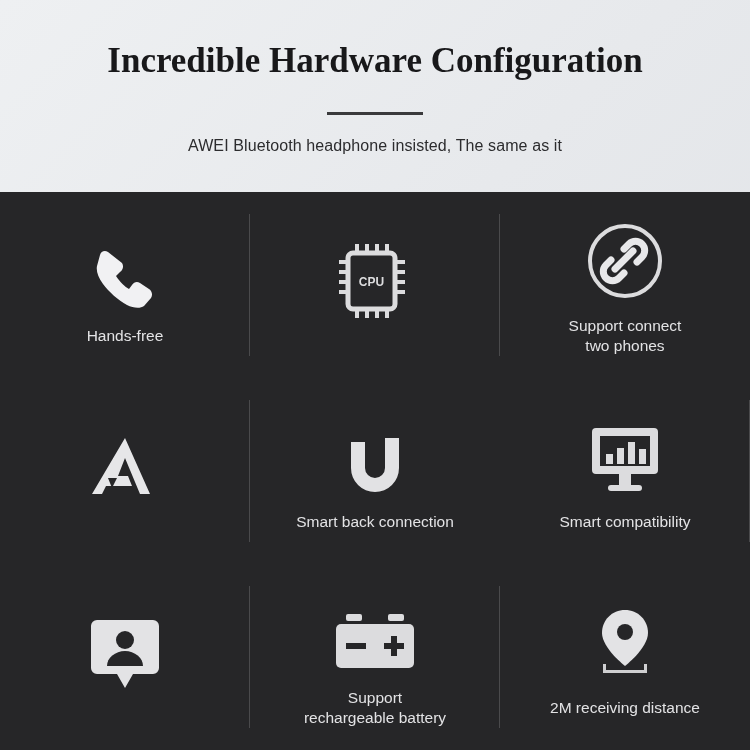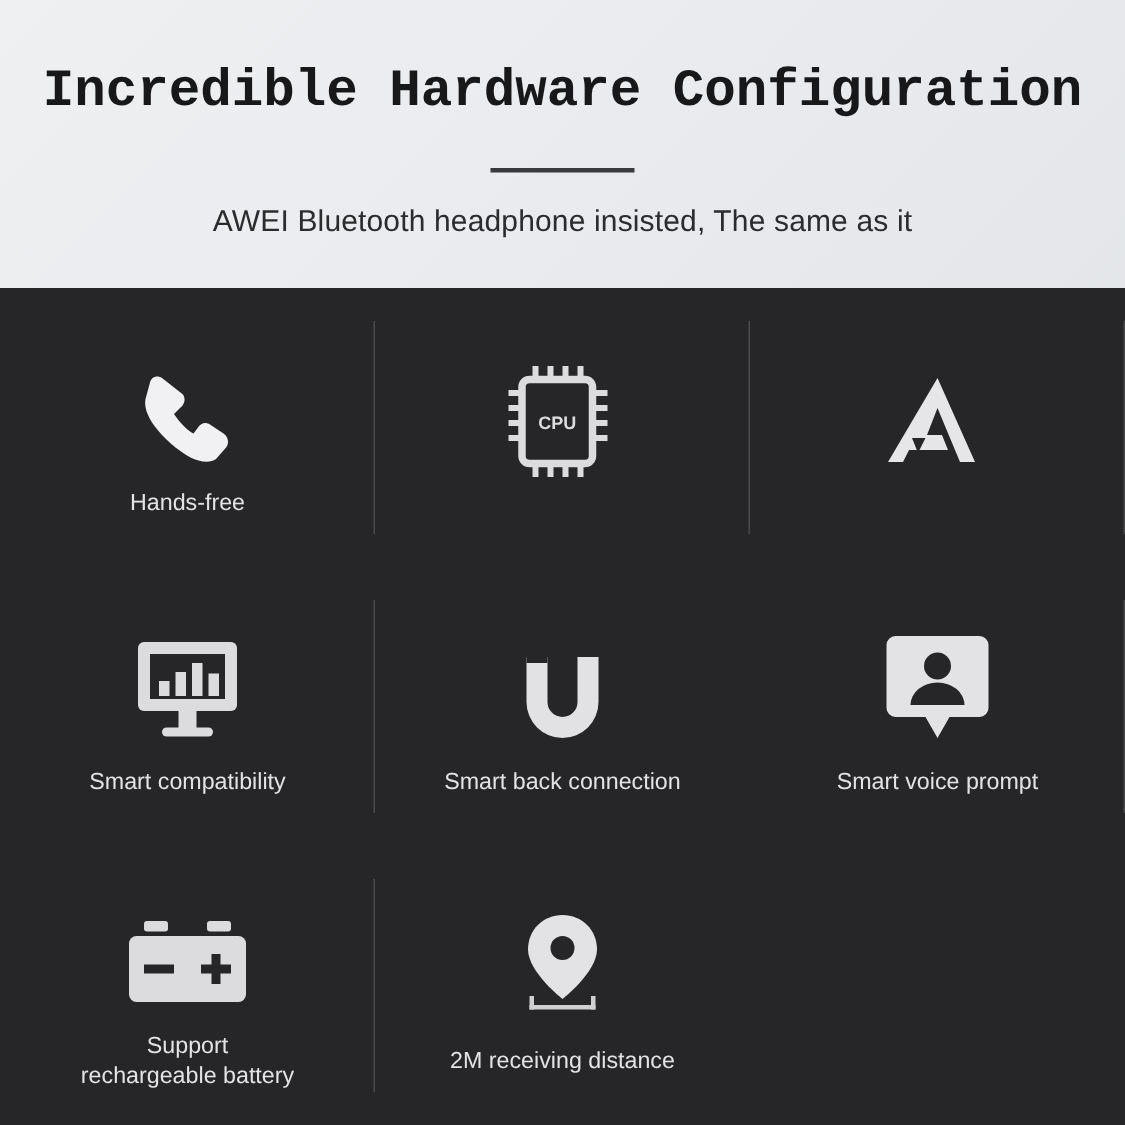--- a/index.html
+++ b/index.html
@@ -20,37 +20,37 @@
     background: linear-gradient(135deg, #eef0f2 0%, #e7e9ec 45%, #dfe2e6 100%);
     box-sizing: border-box;
   }
 
   
   .header {
     padding-top: 40px;
     text-align: center;
   }
   .header-title {
-    font-family: Liberation Mono, monospace;
+    font-family: Liberation Serif, serif;
     font-weight: bold;
     font-size: 35px;
     letter-spacing: 0px;
     color: #18181a;
     margin: 0;
     line-height: 1.2;
   }
   .divider {
     width: 96px;
     height: 3px;
     background: #3a3a3c;
     margin: 30px auto 0 auto;
   }
   .header-sub {
     margin: 22px 0 0 0;
-    font-size: 20px;
+    font-size: 16px;
     color: #2c2c2e;
     font-family: "Liberation Sans", sans-serif;
     letter-spacing: 0.1px;
   }
 
   
   .panel {
     position: absolute;
     left: 0;
     top: 192px;
@@ -136,67 +136,80 @@
               <rect x="58" y="28" width="10" height="4"></rect>
             <rect x="58" y="38" width="10" height="4"></rect>
               <rect x="58" y="48" width="10" height="4"></rect>
           </g>
           <rect x="11" y="11" width="47" height="56" rx="5" fill="none" stroke="#dcdcde" stroke-width="5"></rect>
           <text x="34.5" y="44" text-anchor="middle" font-family="Liberation Sans, sans-serif" font-size="12" font-weight="bold" fill="#dcdcde">CPU</text>
         </svg>
       </div>
     </div>
 
+    <div class="cell">
+      <div class="icon-box">
+        <svg width="78" height="78" viewBox="0 0 78 78">
+          <circle cx="39" cy="39" r="35" fill="none" stroke="#dcdcde" stroke-width="4"></circle>
+          <g stroke="#e8e8ea" stroke-width="7" stroke-linecap="round" fill="none">
+            <path d="M29 47 L47 29"></path>
+            <path d="M25 38 L20 43 a9 9 0 0 0 13 13 l5 -5"></path>
+            <path d="M51 40 L56 35 a9 9 0 0 0 -13 -13 l-5 5"></path>
+          </g>
+        </svg>
+      </div>
+      <div class="cell-label">Support connect
+two phones</div>
+    </div>
 
     <div class="cell sep-right">
       <div class="icon-box">
         <svg width="74" height="72" viewBox="0 0 74 72">
           <path d="M37 4 L62 60 L52 60 L37 24 L30 42 L40 42 L44 52 L18 52 L14 60 L4 60 Z" fill="#e6e6e8"></path>
           <path d="M20 44 L29 44 L24 54 Z" fill="#262628"></path>
         </svg>
       </div>
+    </div>
+
+    <div class="cell">
+      <div class="icon-box">
+        <svg width="60" height="66" viewBox="0 0 60 66">
+          <path d="M6 8 L6 38 a24 24 0 0 0 48 0 L54 8 L40 8 L40 38 a10 10 0 0 1 -20 0 L20 8 Z" fill="#e2e2e4"></path>
+          <rect x="6" y="4" width="14" height="8" fill="#262628"></rect>
+        </svg>
+      </div>
+      <div class="cell-label">Smart back connection</div>
     </div>
 
     <div class="cell sep-right">
       <div class="icon-box">
         <svg width="78" height="72" viewBox="0 0 78 72">
           <rect x="6" y="4" width="66" height="46" rx="4" fill="#dcdcde"></rect>
           <rect x="14" y="12" width="50" height="30" fill="#262628"></rect>
           <g fill="#dcdcde">
             <rect x="20" y="30" width="7" height="10"></rect>
             <rect x="31" y="24" width="7" height="16"></rect>
             <rect x="42" y="18" width="7" height="22"></rect>
             <rect x="53" y="25" width="7" height="15"></rect>
           </g>
           <rect x="33" y="50" width="12" height="12" fill="#dcdcde"></rect>
           <rect x="22" y="61" width="34" height="6" rx="3" fill="#dcdcde"></rect>
         </svg>
       </div>
       <div class="cell-label">Smart compatibility</div>
     </div>
 
-    <div class="cell">
-      <div class="icon-box">
-        <svg width="60" height="66" viewBox="0 0 60 66">
-          <path d="M6 8 L6 38 a24 24 0 0 0 48 0 L54 8 L40 8 L40 38 a10 10 0 0 1 -20 0 L20 8 Z" fill="#e2e2e4"></path>
-          <rect x="6" y="4" width="14" height="8" fill="#262628"></rect>
-        </svg>
-      </div>
-      <div class="cell-label">Smart back connection</div>
-    </div>
-
     <div class="cell sep-right">
       <div class="icon-box">
         <svg width="72" height="76" viewBox="0 0 72 76">
           <path d="M8 4 L64 4 a6 6 0 0 1 6 6 L70 52 a6 6 0 0 1 -6 6 L44 58 L36 72 L28 58 L8 58 a6 6 0 0 1 -6 -6 L2 10 a6 6 0 0 1 6 -6 Z" fill="#e3e3e5"></path>
           <circle cx="36" cy="24" r="9" fill="#262628"></circle>
           <path d="M18 50 a18 15 0 0 1 36 0 Z" fill="#262628"></path>
         </svg>
       </div>
-      <div class="cell-label">Smart voice prompt</div>
     </div>
 
     <div class="cell sep-right">
       <div class="icon-box">
         <svg width="86" height="60" viewBox="0 0 86 60">
           <rect x="14" y="2" width="16" height="7" rx="2" fill="#dcdcde"></rect>
           <rect x="56" y="2" width="16" height="7" rx="2" fill="#dcdcde"></rect>
           <rect x="4" y="12" width="78" height="44" rx="5" fill="#dcdcde"></rect>
           <rect x="14" y="31" width="20" height="6" fill="#262628"></rect>
           <rect x="52" y="31" width="20" height="6" fill="#262628"></rect>

